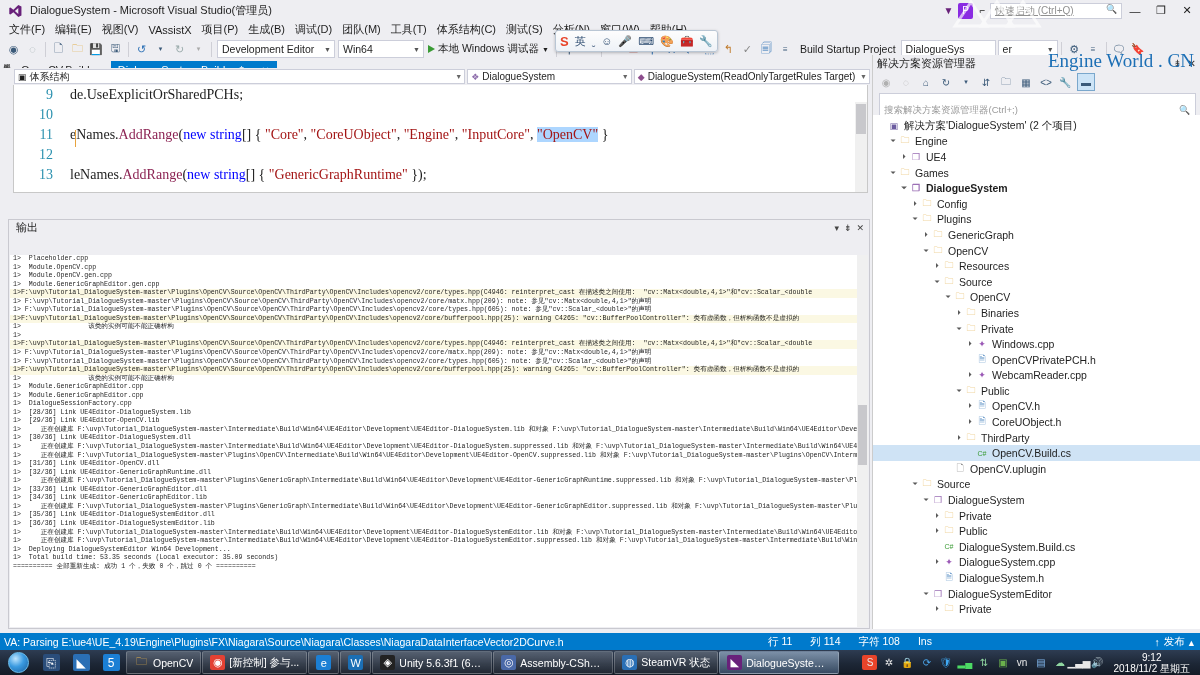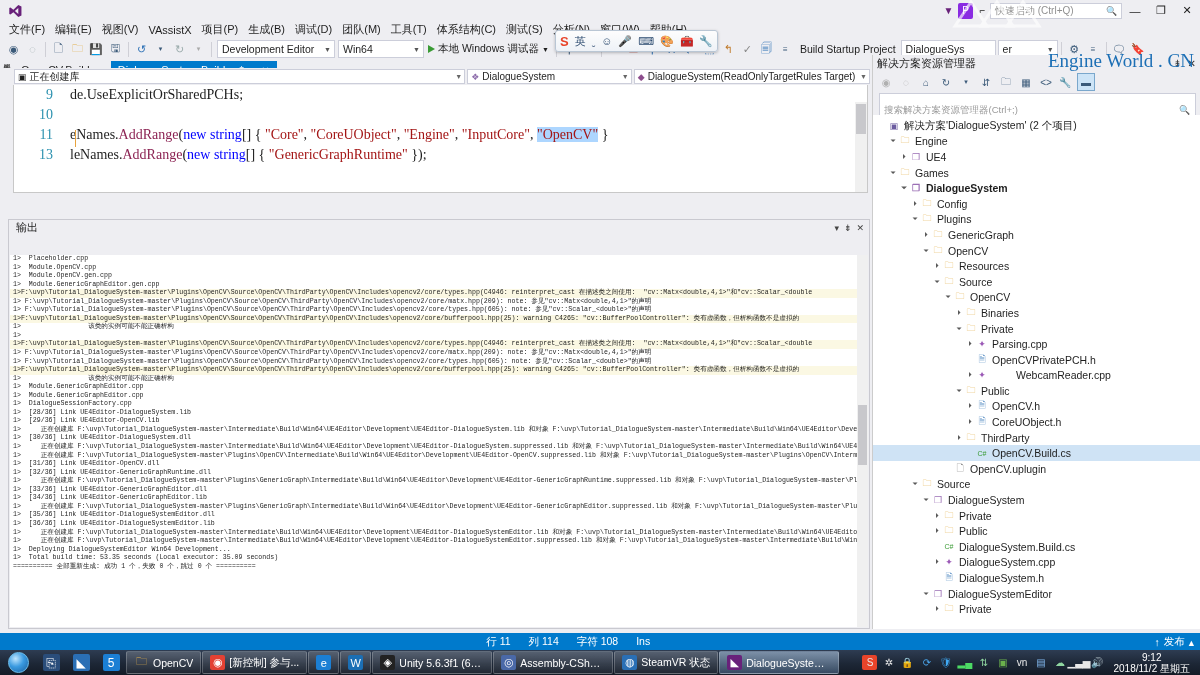--- a/index.html
+++ b/index.html
@@ -11,21 +11,21 @@
     background:#eeeef2;
     -webkit-font-smoothing:antialiased;
   }
   .app { position:relative; width:1200px; height:675px; background:#eeeef2; }
 
   
   .titlebar { height:21px; background:#eeeef2; display:flex; align-items:center; position:relative; }
   .vs-logo { width:18px; height:16px; margin-left:6px; display:flex; align-items:center; justify-content:center; color:#68217a; font-size:13px; font-weight:bold; }
   .title-text { margin-left:6px; font-size:11px; color:#1e1e1e; }
   .titlebar-right { position:absolute; right:0; top:0; height:21px; display:flex; align-items:center; }
-  .ql-box { width:132px; height:16px; background:#fff; border:1px solid #ccceda; font-size:10px; color:#909090; display:flex; align-items:center; padding:0 14px 0 4px; position:relative; }
+  .ql-box { width:132px; height:16px; background:#fff; border:1px solid #ccceda; font-size:10px; color:#909090; display:flex; padding:0 14px 0 4px; position:relative;text-decoration:underline; }
   .ql-box .mag { position:absolute; right:3px; color:#6d6d6d; font-size:9px; }
   .winbtn { width:26px; height:21px; display:flex; align-items:center; justify-content:center; font-size:11px; color:#1e1e1e; }
   .tb-ico { width:15px; height:16px; display:flex; align-items:center; justify-content:center; margin-left:2px; font-size:10px; }
 
   
   .menubar { height:17px; display:flex; align-items:center; padding-left:4px; background:#eeeef2; }
   .menu-item { font-size:11px; padding:1px 5px; color:#1e1e1e; white-space:nowrap; }
 
   
   .toolbar { height:22px; display:flex; align-items:center; background:#eeeef2; padding-left:4px; position:relative; }
@@ -146,20 +146,21 @@
 <body>
 
 <div class="app">
 
   <div class="titlebar">
     <div class="vs-logo">
       <svg width="15" height="14" viewBox="0 0 16 16">
           <path d="M11.2 1.2 L14.8 2.8 V13.2 L11.2 14.8 L5.6 9.4 L2.2 12 L0.9 11.3 V4.7 L2.2 4 L5.6 6.6 Z M11.2 4.6 L7.3 8 L11.2 11.4 Z" fill="#68217a"></path>
         </svg>
     </div>
+    <div class="title-text">DialogueSystem - Microsoft Visual Studio(管理员)</div>
     <div class="titlebar-right">
       <span class="tb-ico" style="color:#68217a;">▼</span>
       <span class="tb-ico" style="background:#8a2be2;color:#fff;border-radius:2px;">P</span>
       <span class="tb-ico">⌐</span>
       <div class="ql-box">
         <span>快速启动 (Ctrl+Q)</span>
         <span class="mag">🔍</span>
       </div>
       <div class="winbtn">—</div>
       <div class="winbtn">❐</div>
@@ -278,40 +279,41 @@
 
   <div class="vert-tab">
     <div>服务器资源管理器</div>
     <div>工具箱</div>
   </div>
 
   <div class="editor-wrap">
     <div class="navbar">
       <div class="navcombo" style="width:497px;">
         <span class="ic">▣</span>
-        <span>正在创建库</span>
+        <span>体系结构</span>
         <span class="arrow">▼</span>
       </div>
       <div class="navcombo" style="width:181px;margin-left:2px;">
         <span class="ic" style="color:#8d6cab;">❖</span>
         <span>DialogueSystem</span>
         <span class="arrow">▼</span>
       </div>
       <div class="navcombo" style="width:260px;margin-left:2px;">
         <span class="ic" style="color:#8d4d8d;">◆</span>
         <span>DialogueSystem(ReadOnlyTargetRules Target)</span>
         <span class="arrow">▼</span>
       </div>
     </div>
 
     <div class="code-area">
       <div id="code-lines">
           <div class="code-line"><span class="lnum">9</span><span class="codetext"><span class="">de.UseExplicitOrSharedPCHs;</span></span></div>
           <div class="code-line"><span class="lnum">10</span><span class="codetext"></span></div>
           <div class="code-line"><span class="lnum">11</span><span class="codetext"><span class="">eNames.</span><span class="meth">AddRange</span><span class="">(</span><span class="kw">new</span><span class=""> </span><span class="kw">string</span><span class="">[] { </span><span class="str">"Core"</span><span class="">, </span><span class="str">"CoreUObject"</span><span class="">, </span><span class="str">"Engine"</span><span class="">, </span><span class="str">"InputCore"</span><span class="">, </span><span class="str sel">"OpenCV"</span><span class=""> }</span></span></div>
+          <div class="code-line"><span class="lnum">12</span><span class="codetext"></span></div>
           <div class="code-line"><span class="lnum">13</span><span class="codetext"><span class="">leNames.</span><span class="meth">AddRange</span><span class="">(</span><span class="kw">new</span><span class=""> </span><span class="kw">string</span><span class="">[] { </span><span class="str">"GenericGraphRuntime"</span><span class=""> });</span></span></div>
         </div>
       <div class="caret"></div>
       <div class="vscroll-e">
         <div class="th"></div>
       </div>
     </div>
 
     <div class="zoom-box">100 %</div>
     <div class="hscroll">
@@ -467,31 +469,31 @@
             <span style="padding-left: 3px;">Binaries</span>
           </div>
           <div class="tnode" style="padding-left: 81px;">
             <span class="exp">⏷</span>
             <span class="tic ic-folder">🗀</span>
             <span style="padding-left: 3px;">Private</span>
           </div>
           <div class="tnode" style="padding-left: 92px;">
             <span class="exp">⏵</span>
             <span class="tic ic-cpp">✦</span>
-            <span style="padding-left: 3px;">Parsing.cpp</span>
+            <span style="padding-left: 3px;">Windows.cpp</span>
           </div>
           <div class="tnode" style="padding-left: 92px;">
             <span class="exp"></span>
             <span class="tic ic-h">🗎</span>
             <span style="padding-left: 3px;">OpenCVPrivatePCH.h</span>
           </div>
           <div class="tnode" style="padding-left: 92px;">
             <span class="exp">⏵</span>
             <span class="tic ic-cpp">✦</span>
-            <span style="padding-left: 3px; margin-left: 24px;">WebcamReader.cpp</span>
+            <span style="padding-left: 3px;">WebcamReader.cpp</span>
           </div>
           <div class="tnode" style="padding-left: 81px;">
             <span class="exp">⏷</span>
             <span class="tic ic-folder">🗀</span>
             <span style="padding-left: 3px;">Public</span>
           </div>
           <div class="tnode" style="padding-left: 92px;">
             <span class="exp">⏵</span>
             <span class="tic ic-h">🗎</span>
             <span style="padding-left: 3px;">OpenCV.h</span>
@@ -568,20 +570,21 @@
   <div class="wm2">
     <svg width="110" height="30" viewBox="0 0 110 30">
       <polygon points="10,28 26,4 42,28" fill="none" stroke="#ffffff" stroke-width="3"></polygon>
       <polygon points="36,28 52,4 68,28" fill="none" stroke="#ffffff" stroke-width="3"></polygon>
       <polygon points="62,28 78,4 94,28" fill="none" stroke="#ffffff" stroke-width="3"></polygon>
     </svg>
   </div>
   <div class="wm">Engine World . CN</div>
 
   <div class="statusbar">
+    <span class="sb-left">VA: Parsing E:\ue4\UE_4.19\Engine\Plugins\FX\Niagara\Source\Niagara\Classes\NiagaraDataInterfaceVector2DCurve.h</span>
     <span class="sb-mid">
       <span>行 11</span>
       <span>列 114</span>
       <span>字符 108</span>
       <span>Ins</span>
     </span>
     <span class="sb-right">
       <span>↑</span>
       <span>发布</span>
       <span>▴</span>

